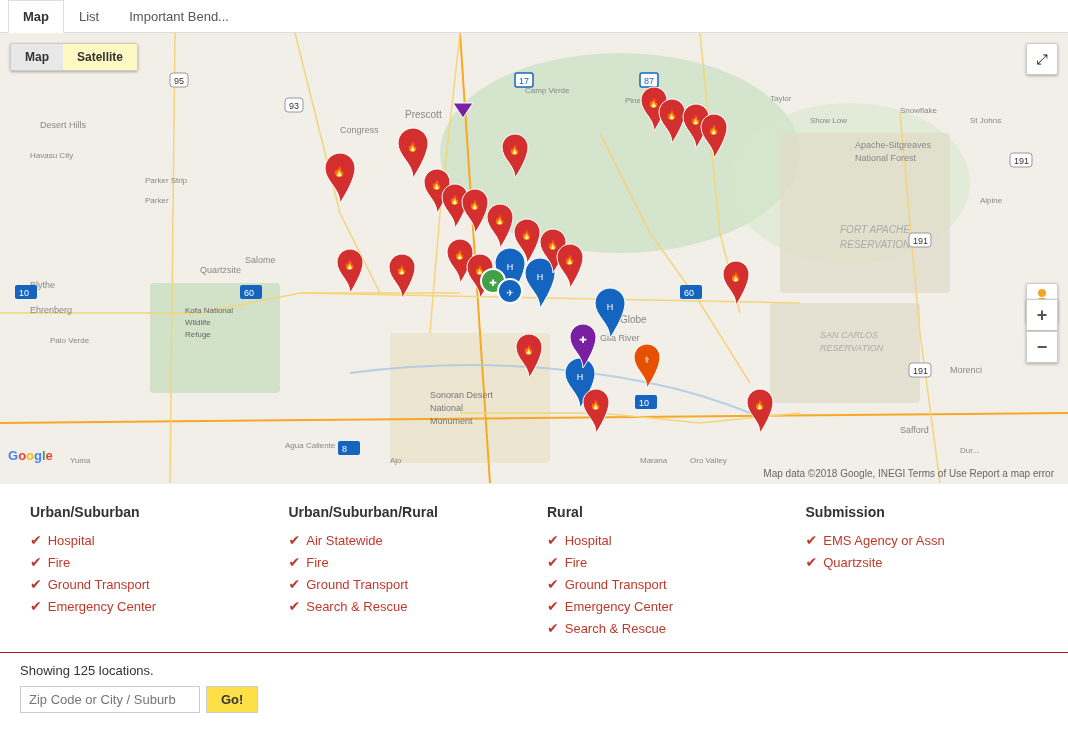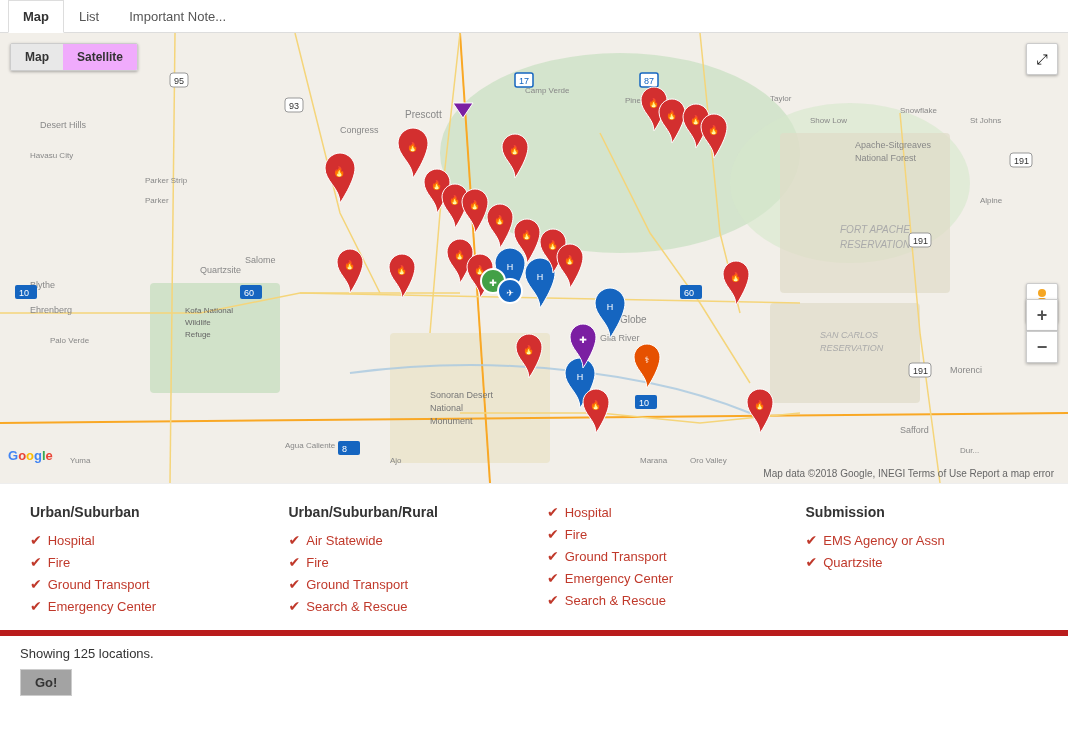--- a/index.html
+++ b/index.html
@@ -38,21 +38,21 @@
       left: 10px;
       display: flex;
       border: 1px solid #ccc;
       border-radius: 2px;
       overflow: hidden;
       z-index: 10;
       box-shadow: 0 1px 3px rgba(0,0,0,0.3);
     }
     .map-toggle-btn {
       padding: 6px 14px;
-      background: #f0abfc;
+      background: #fef9c3;
       font-size: 12px;
       cursor: pointer;
       font-weight: bold;
       color: #333;
     }
     .map-toggle-btn.active { background: #e8e8e8; }
 
     
     .fullscreen-btn {
       position: absolute;
@@ -177,21 +177,21 @@
 
     .legend-checkmark {
       color: #c0392b;
       font-size: 14px;
       flex-shrink: 0;
     }
 
     
     .bottom-bar {
       padding: 10px 4px 15px 20px;
-      border-top: 6px solid #b91c1c;
+      border-top: 1px solid #b91c1c;
     }
 
     .showing-text {
       font-size: 13px;
       color: #333;
       margin-bottom: 8px;
     }
 
     .search-row {
       display: flex;
@@ -202,21 +202,21 @@
     .zip-input {
       border: 1px solid #ccc;
       padding: 5px 8px;
       font-size: 13px;
       width: 180px;
       color: #999;
     }
 
     .go-btn {
       padding: 5px 14px;
-      background: #a3a3a3;
+      background: #fde047;
       border: 1px solid #ccc;
       font-size: 13px;
       cursor: pointer;
       color: #333;
       font-weight: bold;
     }
 
     
     .map-roads {
       stroke: #f5d57a;
@@ -235,21 +235,21 @@
     }
 
   </style>
 </head>
 <body>
 
 <div>
   <div class="tabs">
     <div class="tab active">Map</div>
     <div class="tab">List</div>
-    <div class="tab">Important Note...</div>
+    <div class="tab">Important Bend...</div>
   </div>
 </div>
 
 <div class="map-container">
 
   <svg class="map-svg" viewBox="0 0 1068 450" xmlns="http://www.w3.org/2000/svg">
 
     <rect width="1068" height="450" fill="#f2efe9"></rect>
 
     <ellipse cx="620" cy="120" rx="180" ry="100" fill="#c8dfc0" opacity="0.7"></ellipse>
@@ -557,20 +557,21 @@
         <span class="legend-checkmark">✔</span>
         <span>Ground Transport</span>
       </div>
       <div class="legend-item">
         <span class="legend-checkmark">✔</span>
         <span>Search &amp; Rescue</span>
       </div>
     </div>
 
     <div class="legend-column">
+      <div class="legend-column-title">Rural</div>
       <div class="legend-item">
         <span class="legend-checkmark">✔</span>
         <span>Hospital</span>
       </div>
       <div class="legend-item">
         <span class="legend-checkmark">✔</span>
         <span>Fire</span>
       </div>
       <div class="legend-item">
         <span class="legend-checkmark">✔</span>
@@ -597,15 +598,16 @@
         <span>Quartzsite</span>
       </div>
     </div>
 
   </div>
 </div>
 
 <div class="bottom-bar">
   <div class="showing-text">Showing 125 locations.</div>
   <div class="search-row">
+    <input class="zip-input" type="text" placeholder="Zip Code or City / Suburb" style="">
     <button class="go-btn">Go!</button>
   </div>
 </div>
 
 </body></html>

